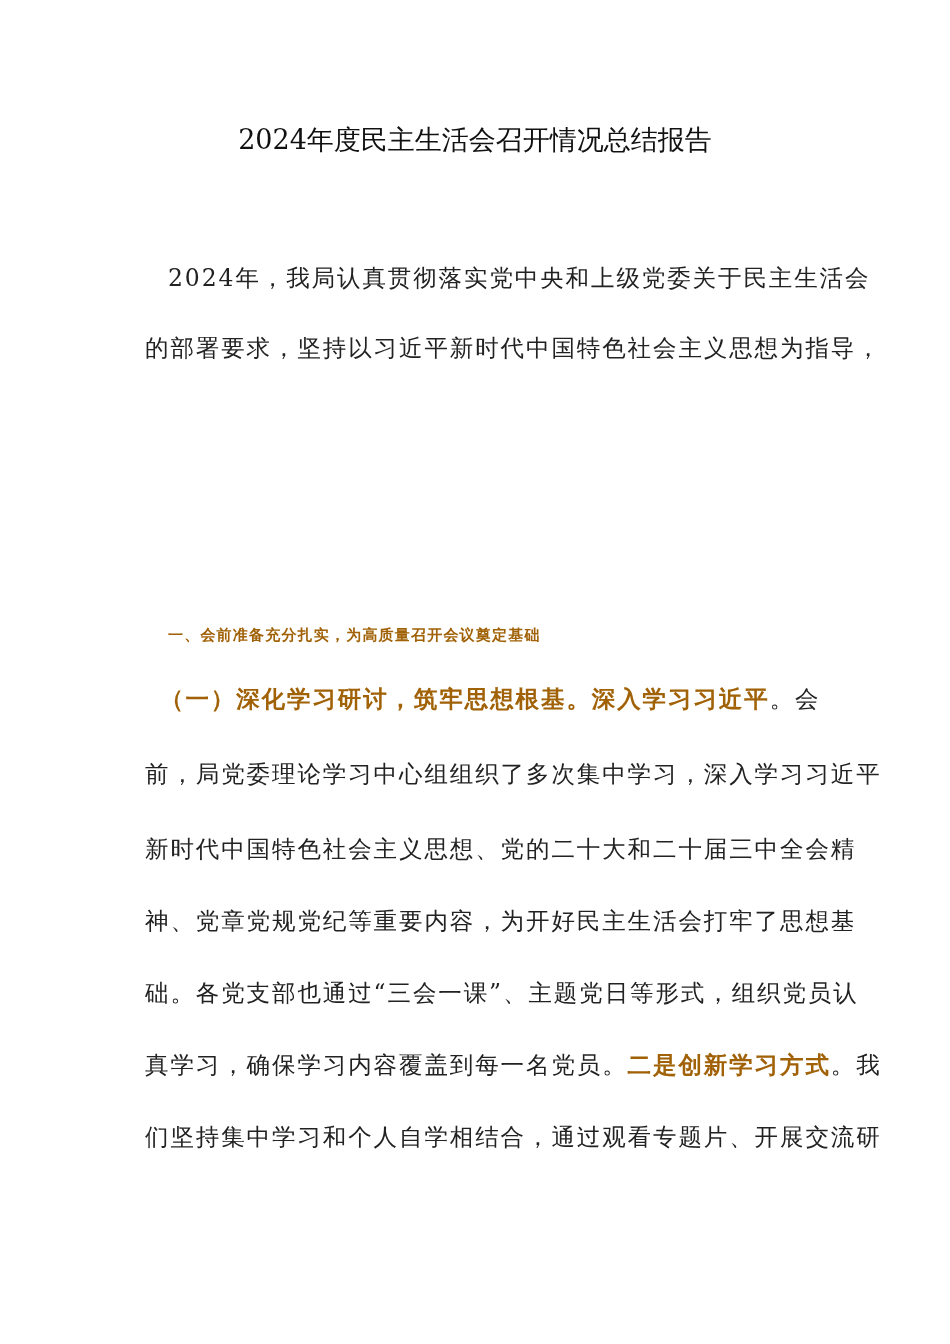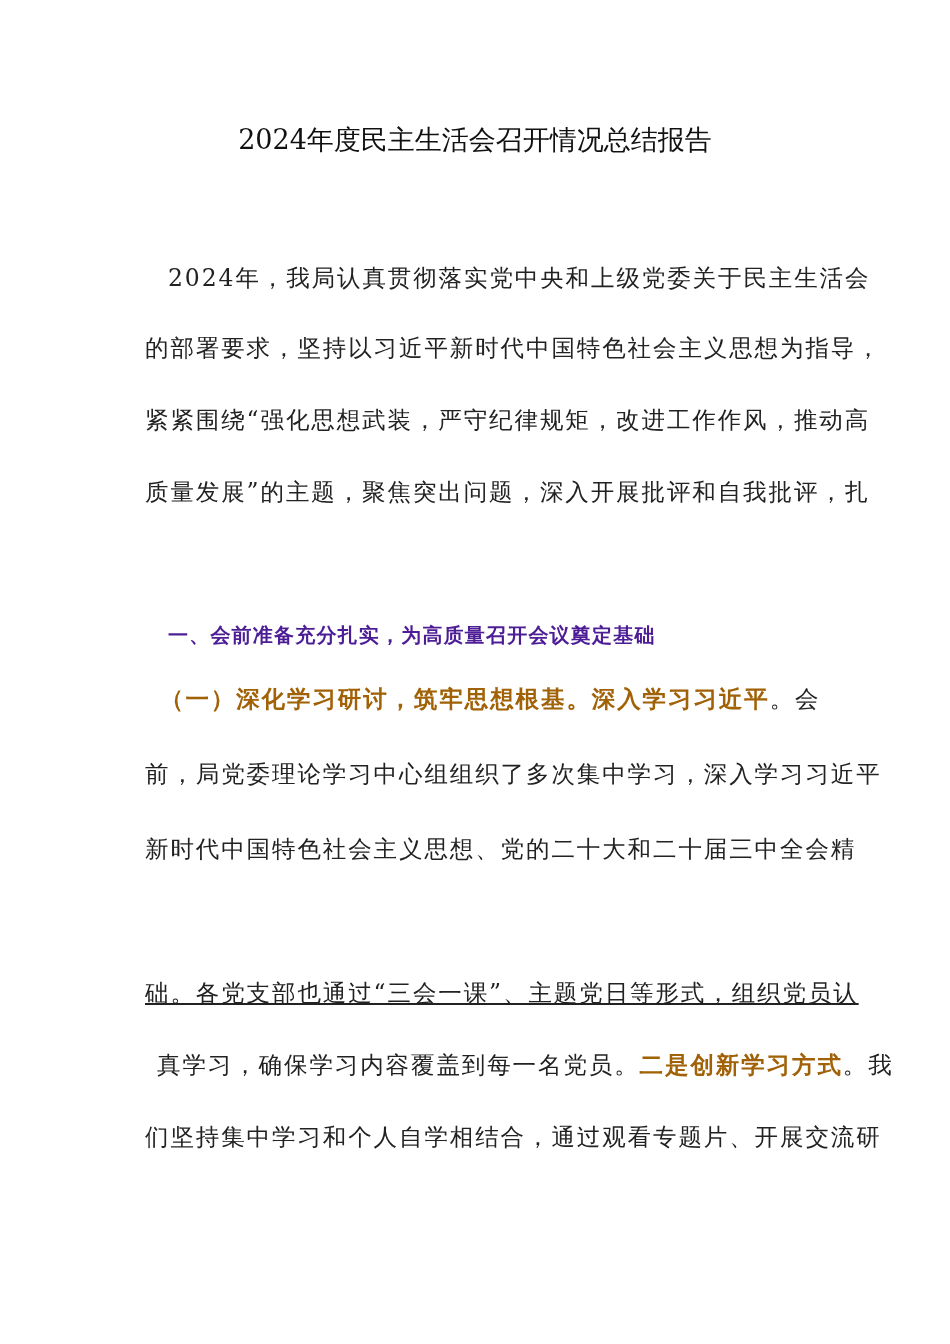--- a/index.html
+++ b/index.html
@@ -5,43 +5,42 @@
   html, body { margin: 0; padding: 0; background: #ffffff; }
   body { width: 950px; height: 1344px; position: relative; overflow: hidden;
          font-family: "DejaVu Serif", "Liberation Serif", serif; color: #1a1a1a; }
   .page { position: absolute; left: 0; top: 0; width: 950px; height: 965px; background: #fff; }
   .title { position: absolute; left: 0; width: 950px; top: 122px; text-align: center;
            font-size: 27px; font-weight: normal; letter-spacing: 0px; color: #111; }
   .line { position: absolute; left: 145px; width: 665px; font-size: 23.5px; line-height: 32px;
           white-space: nowrap; letter-spacing: 1.9px; color: #222; }
   .line.indent { left: 168px; }
   .bold { font-family: "DejaVu Sans", "Liberation Sans", sans-serif; font-weight: bold; color: #a16207; }
-  .h1 { font-family: "DejaVu Sans", "Liberation Sans", sans-serif; font-weight: bold; font-size: 20px; letter-spacing: 1.2px; color: #4c1d95; }
+  .h1 { font-family: "DejaVu Sans", "Liberation Sans", sans-serif; font-weight: bold; font-size: 15px; letter-spacing: 1.2px; color: #a16207; }
 </style>
 </head>
 <body>
 
 <div class="page">
 
   <div class="title">2024年度民主生活会召开情况总结报告</div>
 
   <div class="line indent" style="top:262px;">2024年，我局认真贯彻落实党中央和上级党委关于民主生活会</div>
   <div class="line" style="top:332px;">的部署要求，坚持以习近平新时代中国特色社会主义思想为指导，</div>
-  <div class="line" style="top:404px;">紧紧围绕“强化思想武装，严守纪律规矩，改进工作作风，推动高</div>
-  <div class="line" style="top:476px;">质量发展”的主题，聚焦突出问题，深入开展批评和自我批评，扎</div>
 
   <div class="line indent h1" style="top:619px;">一、会前准备充分扎实，为高质量召开会议奠定基础</div>
 
   <div class="line" style="top:683px; left:160px;">
     <span class="bold">（一）深化学习研讨，筑牢思想根基。</span><span class="bold">深入学习习近平</span><span>。会</span>
   </div>
 
   <div class="line" style="top:758px;">前，局党委理论学习中心组组织了多次集中学习，深入学习习近平</div>
   <div class="line" style="top:833px;">新时代中国特色社会主义思想、党的二十大和二十届三中全会精</div>
-  <div class="line" style="top:977px;text-decoration:underline;">础。各党支部也通过“三会一课”、主题党日等形式，组织党员认</div>
+  <div class="line" style="top:905px;">神、党章党规党纪等重要内容，为开好民主生活会打牢了思想基</div>
+  <div class="line" style="top:977px;">础。各党支部也通过“三会一课”、主题党日等形式，组织党员认</div>
 
-  <div class="line" style="top:1049px;margin-left:12px;">
+  <div class="line" style="top:1049px;">
     <span>真学习，确保学习内容覆盖到每一名党员。</span><span class="bold">二是创新学习方式</span><span>。我</span>
   </div>
 
   <div class="line" style="top:1121px;">们坚持集中学习和个人自学相结合，通过观看专题片、开展交流研</div>
 
 </div>
 
 </body></html>

